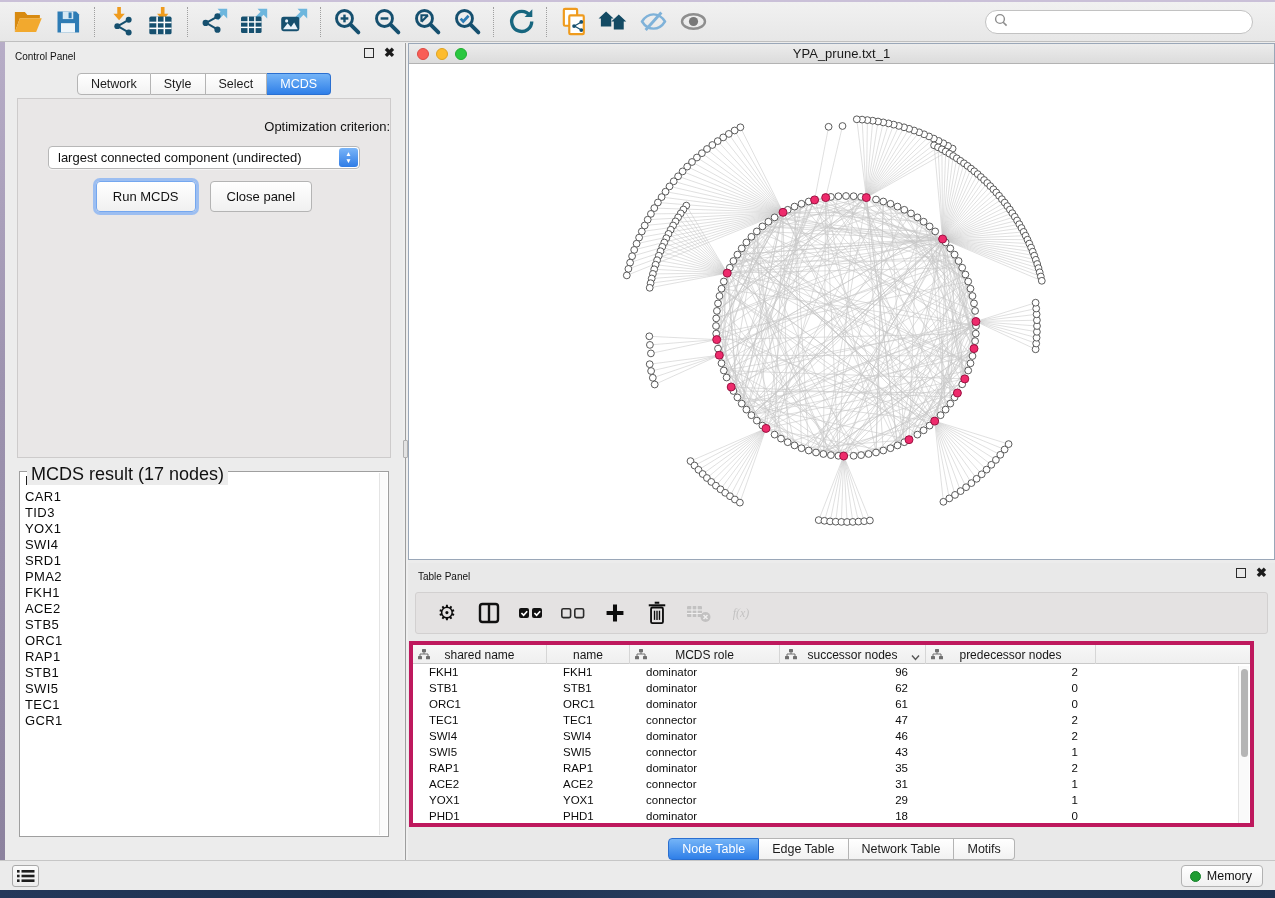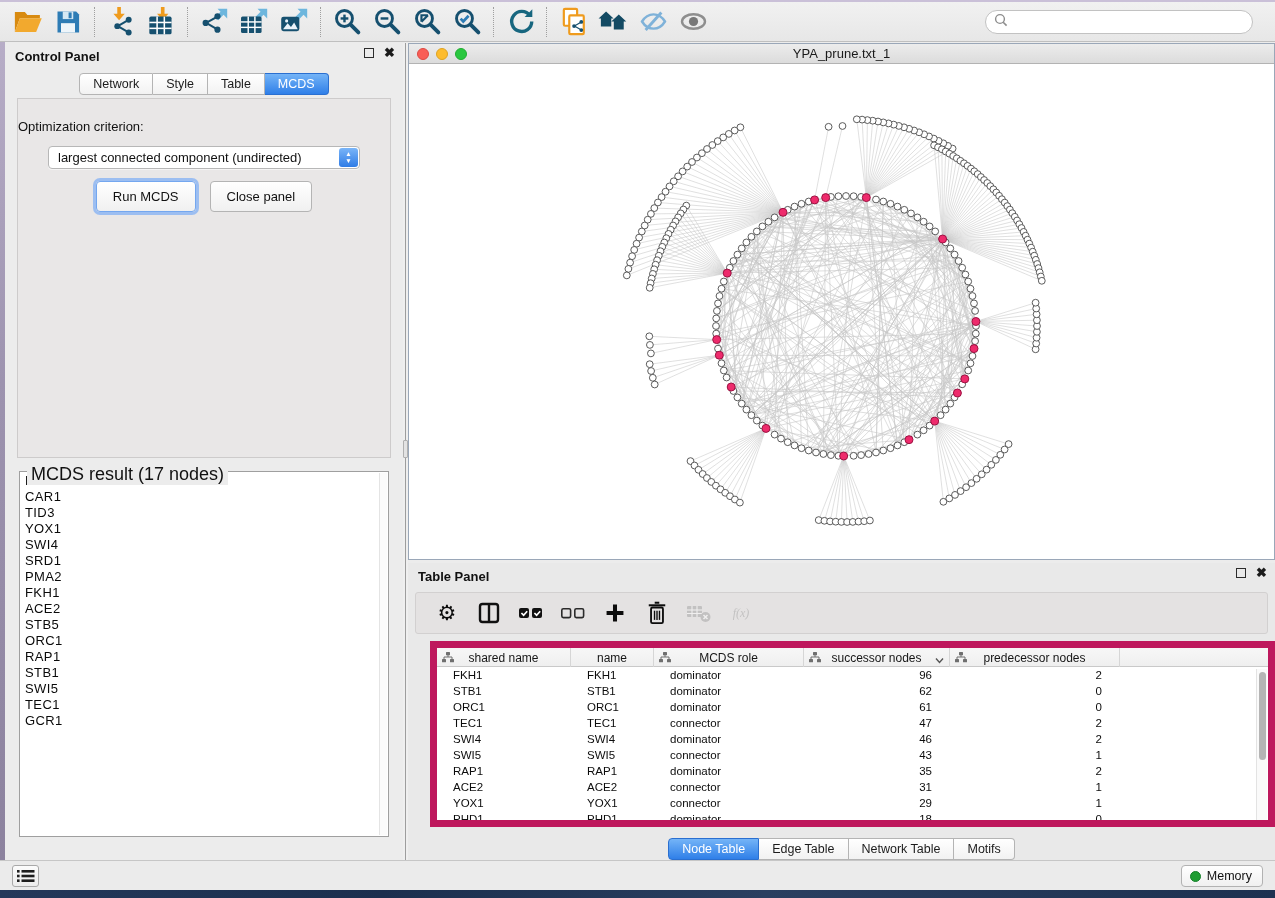--- a/index.html
+++ b/index.html
@@ -20,35 +20,35 @@
     display:flex; align-items:center; padding-left:8px; }
   .tb-btn { width:40px; height:34px; display:flex; align-items:center; justify-content:center; cursor:default; }
   .tb-sep { width:1px; height:30px; border-left:1px dotted #9f9f9f; margin:0 6px; }
   #search-box { position:absolute; right:22px; top:8px; width:268px; height:24px; background:#fff;
     border:1px solid #c2c2c2; border-radius:12px; display:flex; align-items:center; padding-left:8px; gap:5px; }
   #search-box input { border:none; outline:none; flex:1; font-size:12px; background:transparent; height:20px; }
 
   
   #control-panel { position:absolute; left:5px; top:43px; width:398px; height:817px; background:#ececec; }
   .panel-titlebar { position:relative; height:26px; display:flex; align-items:center; padding:0 10px; }
-  .panel-title { font-size:13px; color:#111;font-weight:bold; }
+  .panel-title { font-size:10px; color:#111; }
   .panel-wins { position:absolute; right:8px; top:5px; display:flex; gap:10px; align-items:center; }
   .float-box { width:10px; height:10px; border:1.6px solid #2c2c2c; display:inline-block; background:transparent; }
   .close-x { font-size:13px; font-weight:bold; color:#1b1b1b; line-height:10px; }
 
   .seg-tabs { display:flex; justify-content:center; margin-top:4px; }
   .seg { border:1px solid #b4b4b4; border-left-width:0; background:linear-gradient(#ffffff,#f2f2f2);
     padding:3px 13px; font-size:12.5px; color:#1c1c1c; cursor:default; }
   .seg:first-child { border-left-width:1px; border-radius:4px 0 0 4px; }
   .seg:last-child { border-radius:0 4px 4px 0; }
   .seg.active { background:linear-gradient(#74b4f7,#2f7fe8); color:#fff; border-color:#2a6fd0; }
 
   #cp-subpanel { position:absolute; left:12px; top:55px; width:374px; height:360px;
     background:#e9e7e7; border:1px solid #cdcbcb; }
-  #opt-label { text-align:left; margin-top:20px; font-size:13px; color:#111; }
+  #opt-label { text-align:right; margin-top:20px; font-size:13px; color:#111; }
   #opt-select { position:relative; margin:12px auto 0; width:312px; height:23px; background:#fff;
     border:1px solid #b7b7b7; border-radius:4px; font-size:13px; color:#111;
     display:flex; align-items:center; padding-left:9px; box-shadow:0 1px 0 rgba(255,255,255,.6); }
   #opt-stepper { position:absolute; right:1px; top:1px; width:19px; height:19px; border-radius:3px;
     background:linear-gradient(#7ab5f8,#2f7ce6); display:flex; flex-direction:column;
     align-items:center; justify-content:center; gap:1px; }
   #opt-stepper span { color:#fff; font-size:6.5px; line-height:6px; }
   .btn-row { display:flex; justify-content:center; gap:14px; margin-top:12px; }
   .pushbtn { height:31px; padding:0 16px; font-size:13px; color:#111; background:linear-gradient(#ffffff,#f0f0f0);
     border:1px solid #b4b4b4; border-radius:4px; cursor:default; font-family:"Liberation Sans",sans-serif; }
@@ -83,22 +83,22 @@
 
   
   #table-panel { position:absolute; left:408px; top:563px; width:867px; height:297px; background:#e9e9e9; }
   #tp-toolbar { position:absolute; left:7px; top:29px; width:853px; height:42px; background:#e4e2e2;
     border:1px solid #d2d0d0; border-radius:3px; display:flex; align-items:center; gap:4px; padding-left:12px; }
   .tp-btn { width:38px; height:34px; display:flex; align-items:center; justify-content:center; }
   .tp-btn.disabled { opacity:.45; }
   .gear-glyph { font-size:21px; color:#0c0c0c; font-family:"DejaVu Sans",sans-serif; }
   .fx-glyph { font-family:"Liberation Serif",serif; font-style:italic; font-size:12px; color:#9a9a9a; }
 
-  #tp-table { position:absolute; left:22px; top:78px; width:845px; height:186px; background:#fff;
-    border:7px solid #be185d; overflow:hidden; }
+  #tp-table { position:absolute; left:1px; top:78px; width:845px; height:186px; background:#fff;
+    border:4px solid #be185d; overflow:hidden; }
   .tgrid { display:grid; grid-template-columns:134px 83px 150px 146px 170px 1fr; }
   #tp-header { background:linear-gradient(#f7f7f7,#efefef); border-bottom:1px solid #c9c9c9; height:19px; }
   .hcell { position:relative; display:flex; align-items:center; justify-content:center;
     font-size:12px; color:#161616; border-right:1px solid #d6d6d6; height:19px; }
   .hcell .tree { position:absolute; left:5px; top:4px; }
   .hcell .sort { position:absolute; right:5px; top:5px; color:#555; }
   .trow { height:16px; }
   .tcell { font-size:11.5px; color:#0c0c0c; line-height:16px; padding-left:16px; white-space:nowrap; }
   .tcell.num { text-align:right; padding-right:18px; padding-left:0; }
   #tp-scroll { position:absolute; right:1px; top:21px; width:11px; height:160px; background:#fafafa; border-left:1px solid #e3e3e3; }
@@ -304,21 +304,21 @@
     <div class="panel-titlebar">
       <span class="panel-title">Control Panel</span>
       <span class="panel-wins">
         <span class="float-box"></span>
         <span class="close-x">✖</span>
       </span>
     </div>
     <div class="seg-tabs" id="cp-tabs">
         <span class="seg">Network</span>
         <span class="seg">Style</span>
-        <span class="seg">Table</span>
+        <span class="seg">Select</span>
         <span class="seg active">MCDS</span>
       </div>
 
     <div id="cp-subpanel">
       <div id="opt-label">Optimization criterion:</div>
       <div id="opt-select">
         <span>largest connected component (undirected)</span>
         <span id="opt-stepper">
             <span>▲</span>
             <span>▼</span>

